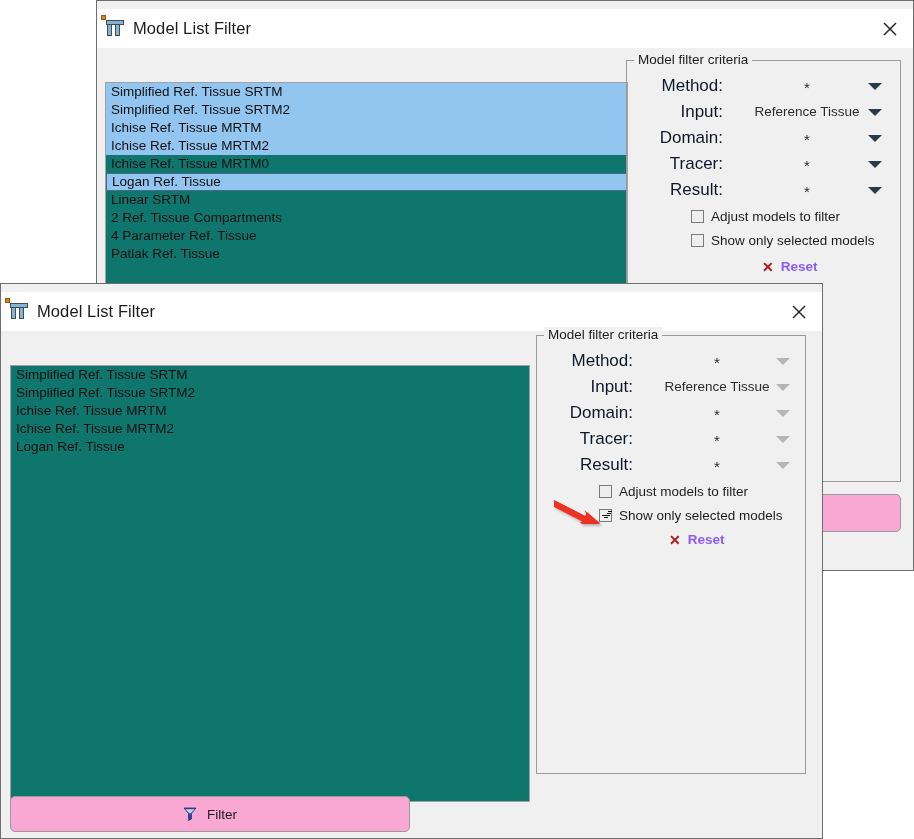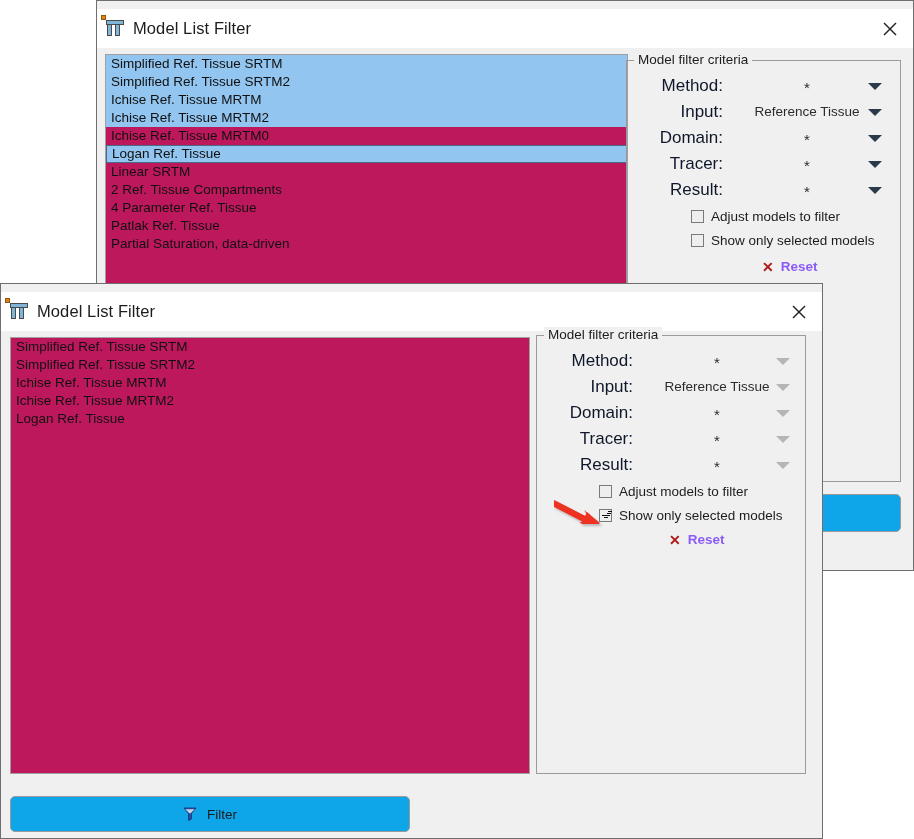--- a/index.html
+++ b/index.html
@@ -43,24 +43,25 @@
   .appicon { width:18px; height:16px; position:relative; }
   .appicon .bar  { position:absolute; background:#7fb5d8; border:1px solid #4a4a4a; box-sizing:border-box; }
   .appicon .top  { left:0; top:0; width:18px; height:5px; }
   .appicon .lleg { left:1px; top:4px; width:5px; height:12px; }
   .appicon .rleg { left:9px; top:4px; width:5px; height:12px; }
   .appicon .dot  { position:absolute; right:0; bottom:0; width:5px; height:5px; background:#e08214; border:1px solid #8a5a10; box-sizing:border-box;}
 
   
   .listbox {
     position: absolute;
-    background: #be185d;
+    background: #0f766e;
     border: 1px solid #a0a0a0;
     box-sizing: border-box;
     overflow: hidden;
+    margin-top: 28px;
   }
   .listitem {
     height: 18px; line-height: 18px;
     font-size: 13.5px;
     color: #101010;
     padding-left: 5px;
     white-space: nowrap;
     box-sizing: border-box;
   }
   .listitem.sel { background: #92c5f0; }
@@ -113,21 +114,21 @@
   .cbrow .cblabel { margin-left: 7px; font-size: 13.5px; color: #1c1c1c; white-space: nowrap; }
 
   
   .reset { position: absolute; display: flex; align-items: center; }
   .reset .rx { font-size: 14px; color: #b01818; font-weight: bold; line-height: 1; }
   .reset .rlabel { margin-left: 7px; font-size: 13.5px; font-weight: bold; color: #8b5cf6; }
 
   
   .btn {
     position: absolute;
-    background: #0ea5e9;
+    background: #f9a8d4;
     border: 1px solid #9a9a9a;
     border-radius: 5px;
     box-sizing: border-box;
     display: flex; align-items: center; justify-content: center;
     font-size: 13.5px; color: #1c1c1c;
     cursor: default;
   }
   .btn .bicon { margin-right: 10px; display:flex; align-items:center; }
 
   
@@ -162,21 +163,20 @@
       <div class="listitem sel">Simplified Ref. Tissue SRTM</div>
       <div class="listitem sel">Simplified Ref. Tissue SRTM2</div>
       <div class="listitem sel">Ichise Ref. Tissue MRTM</div>
       <div class="listitem sel">Ichise Ref. Tissue MRTM2</div>
       <div class="listitem">Ichise Ref. Tissue MRTM0</div>
       <div class="listitem focus">Logan Ref. Tissue</div>
       <div class="listitem">Linear SRTM</div>
       <div class="listitem">2 Ref. Tissue Compartments</div>
       <div class="listitem">4 Parameter Ref. Tissue</div>
       <div class="listitem">Patlak Ref. Tissue</div>
-      <div class="listitem">Partial Saturation, data-driven</div>
     </div>
 
     <div class="groupbox" style="left:529px; top:59px; width:275px; height:422px;">
       <span class="gb-title">Model filter criteria</span>
 
       <div class="row" style="top:14px;">
         <span class="lbl">Method:</span>
         <span class="val star">*</span>
         <span class="arrow" style="right:18px;"></span>
       </div>

